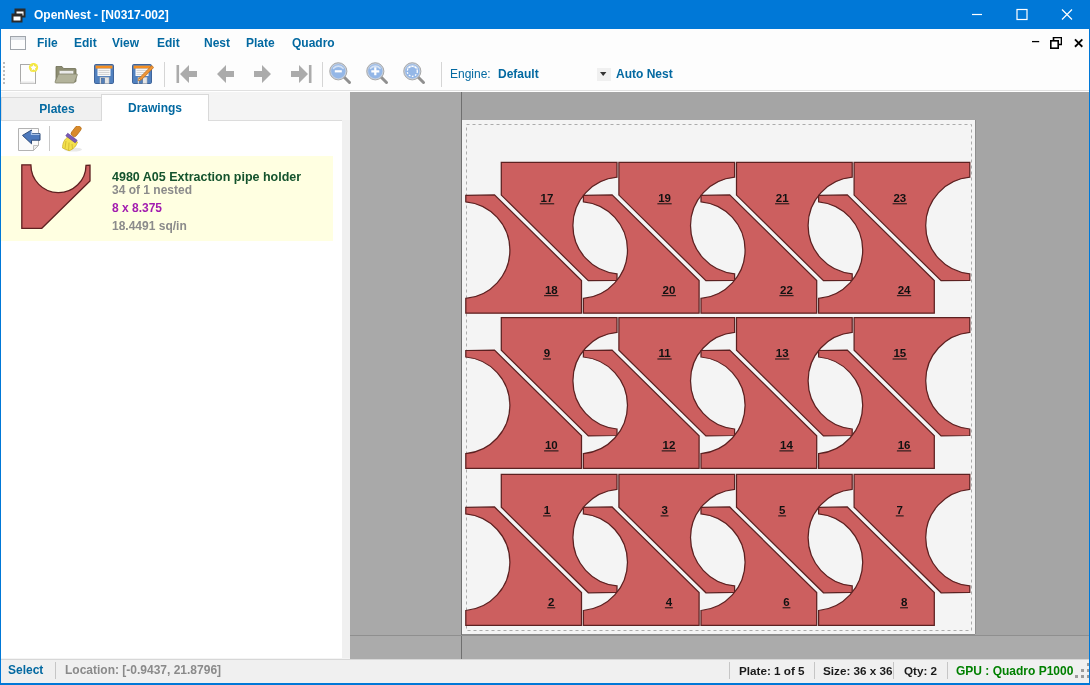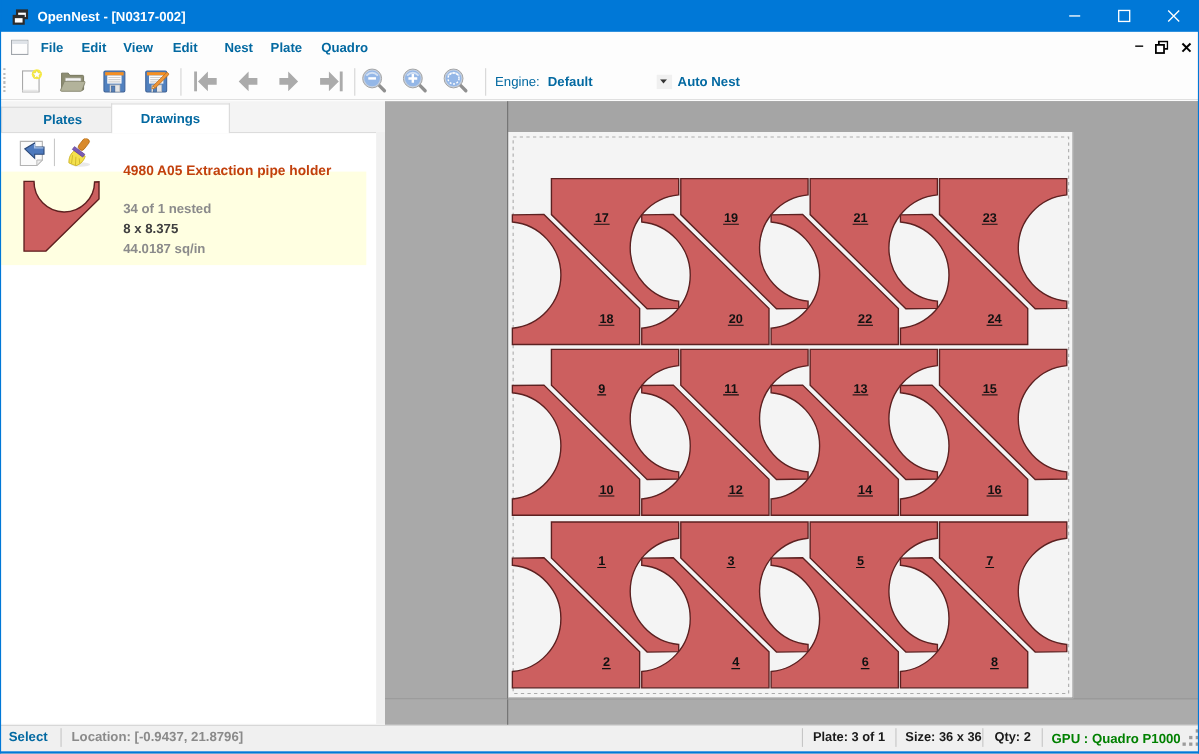--- a/index.html
+++ b/index.html
@@ -146,24 +146,24 @@
     <g stroke="#cdb52c" stroke-width="0.8">
       <line x1="6" y1="15" x2="5" y2="22.5"></line>
       <line x1="9" y1="16.5" x2="8.6" y2="24"></line>
       <line x1="12" y1="18" x2="12.5" y2="23"></line>
     </g>
   </svg>
 <div class="abs" style="left:1px;top:156px;width:332px;height:85px;background:#ffffe1"></div>
 <svg width="70" height="66" viewBox="0 0 70 66" style="position:absolute;left:21px;top:164px">
     <path d="M0.8,0.8 L9.9,0.8 A27.4,27.4 0 0 0 65,1.4 L69,1.2 L69,16.9 L20.8,64.3 L0.8,64.3 Z" fill="#cc5f5f" stroke="#5e2020" stroke-width="1.3"></path>
   </svg>
-<div class="abs" style="left:112px;top:148px;font-size:12.5px;font-weight:bold;color:#c2410c">4980 A05 Extraction pipe holder</div>
+<div class="abs" style="left:112px;top:170px;font-size:12.5px;font-weight:bold;color:#14532d">4980 A05 Extraction pipe holder</div>
 <div class="abs" style="left:112px;top:183px;font-size:12px;color:#8b8b8b">34 of 1 nested</div>
-<div class="abs" style="left:112px;top:201px;font-size:12px;color:#404040">8 x 8.375</div>
-<div class="abs" style="left:112px;top:219px;font-size:12px;color:#8b8b8b">44.0187 sq/in</div>
+<div class="abs" style="left:112px;top:201px;font-size:12px;color:#a21caf">8 x 8.375</div>
+<div class="abs" style="left:112px;top:219px;font-size:12px;color:#8b8b8b">18.4491 sq/in</div>
 <div class="abs" style="left:342px;top:120px;width:8px;height:538px;background:#f0f0f0"></div>
 <div class="abs" style="left:350px;top:92px;width:740px;height:544px;background:#a9a9a9"></div>
 <div class="abs" style="left:462px;top:92px;width:628px;height:544px;background:#a5a5a5"></div>
 <div class="abs" style="left:461px;top:92px;width:1px;height:567px;background:#6f6f6f"></div>
 <div class="abs" style="left:350px;top:635px;width:740px;height:1px;background:#8f8f8f"></div>
 <div class="abs" style="left:350px;top:636px;width:740px;height:23px;background:#ababab"></div>
 <div class="abs" style="left:461px;top:636px;width:1px;height:23px;background:#6f6f6f"></div>
 <svg width="514" height="515" viewBox="0 0 514 515" style="position:absolute;left:462px;top:120px">
 <rect x="0" y="0" width="514" height="515" fill="#f4f4f4"></rect>
 <path d="M513.5,0 V514.5 H0" fill="none" stroke="#8d8d8d" stroke-width="1"></path>
@@ -251,21 +251,21 @@
 </g>
 </svg>
 <div class="abs" style="left:0;top:659px;width:1090px;height:24px;background:#f0f0f0;border-top:1px solid #d7d7d7"></div>
 <div class="abs t12" style="left:8px;top:663px">Select</div>
 <div class="abs" style="left:55px;top:662px;width:1px;height:17px;background:#c6c6c6"></div>
 <div class="abs" style="left:65px;top:663px;font-size:12px;color:#8a8a8a">Location: [-0.9437, 21.8796]</div>
 <div class="abs" style="left:729px;top:662px;width:1px;height:17px;background:#c6c6c6"></div>
 <div class="abs" style="left:814px;top:662px;width:1px;height:17px;background:#c6c6c6"></div>
 <div class="abs" style="left:893px;top:662px;width:1px;height:17px;background:#c6c6c6"></div>
 <div class="abs" style="left:947px;top:662px;width:1px;height:17px;background:#c6c6c6"></div>
-<div class="abs" style="left:739px;top:664px;font-size:11.7px;color:#1a1a1a">Plate: 3 of 1</div>
+<div class="abs" style="left:739px;top:664px;font-size:11.7px;color:#1a1a1a">Plate: 1 of 5</div>
 <div class="abs" style="left:823px;top:664px;font-size:11.7px;color:#1a1a1a">Size: 36 x 36</div>
 <div class="abs" style="left:904px;top:664px;font-size:11.7px;color:#1a1a1a">Qty: 2</div>
 <div class="abs" style="left:956px;top:664px;font-size:12px;color:#008000">GPU : Quadro P1000</div>
 <div style="position:absolute;left:1075px;top:675px;width:3px;height:3px;background:#9b9b9b"></div>
 <div style="position:absolute;left:1081px;top:675px;width:3px;height:3px;background:#9b9b9b"></div>
 <div style="position:absolute;left:1081px;top:669px;width:3px;height:3px;background:#9b9b9b"></div>
 <div style="position:absolute;left:1087px;top:675px;width:3px;height:3px;background:#9b9b9b"></div>
 <div style="position:absolute;left:1087px;top:669px;width:3px;height:3px;background:#9b9b9b"></div>
 <div style="position:absolute;left:1087px;top:663px;width:3px;height:3px;background:#9b9b9b"></div>
 <div class="abs" style="left:0;top:683px;width:1090px;height:2px;background:#0078d7"></div>

